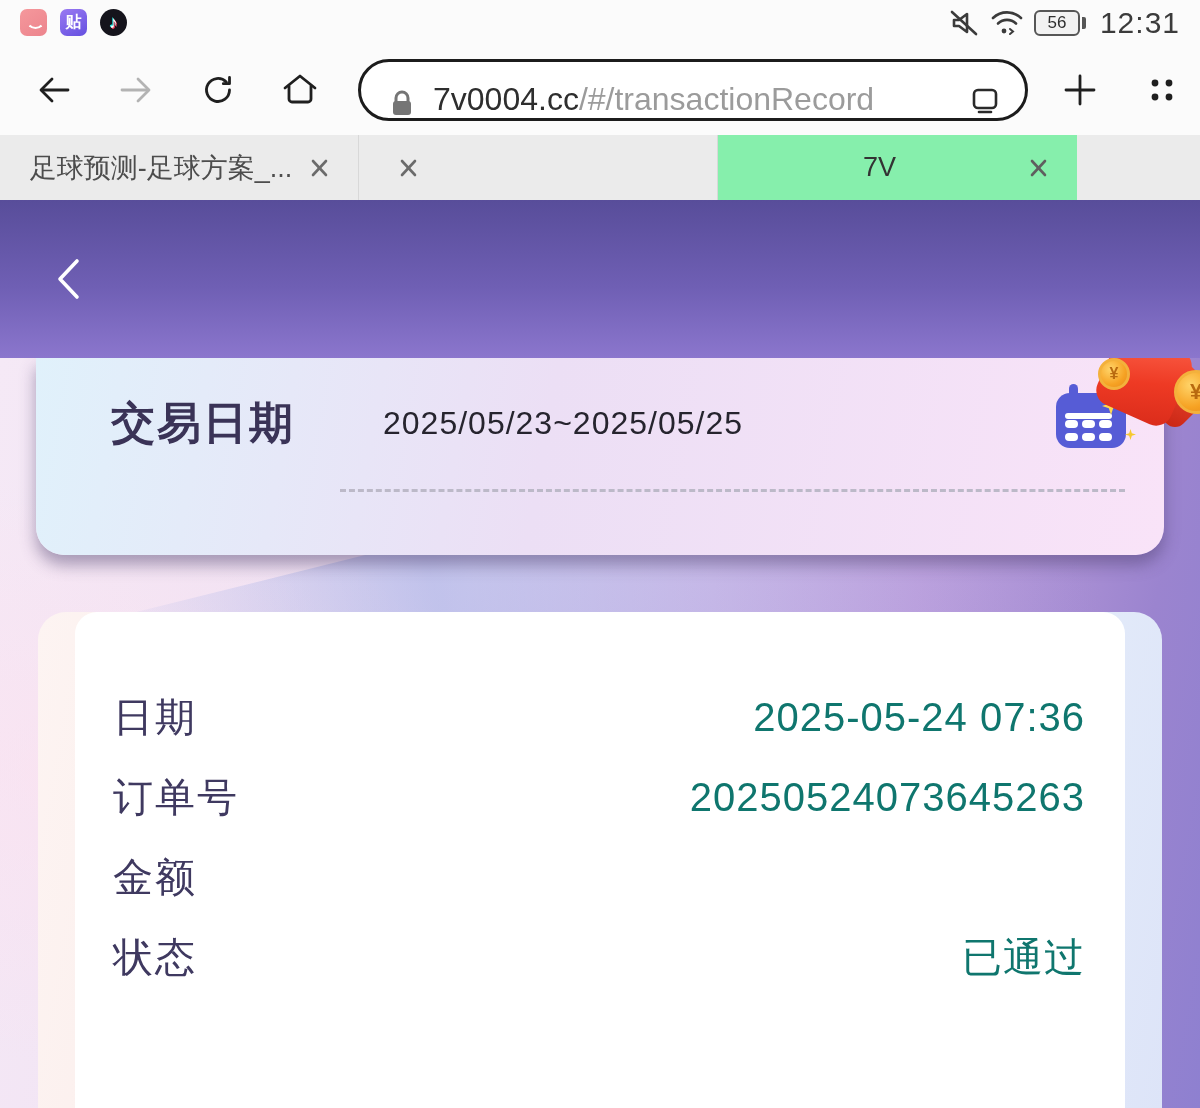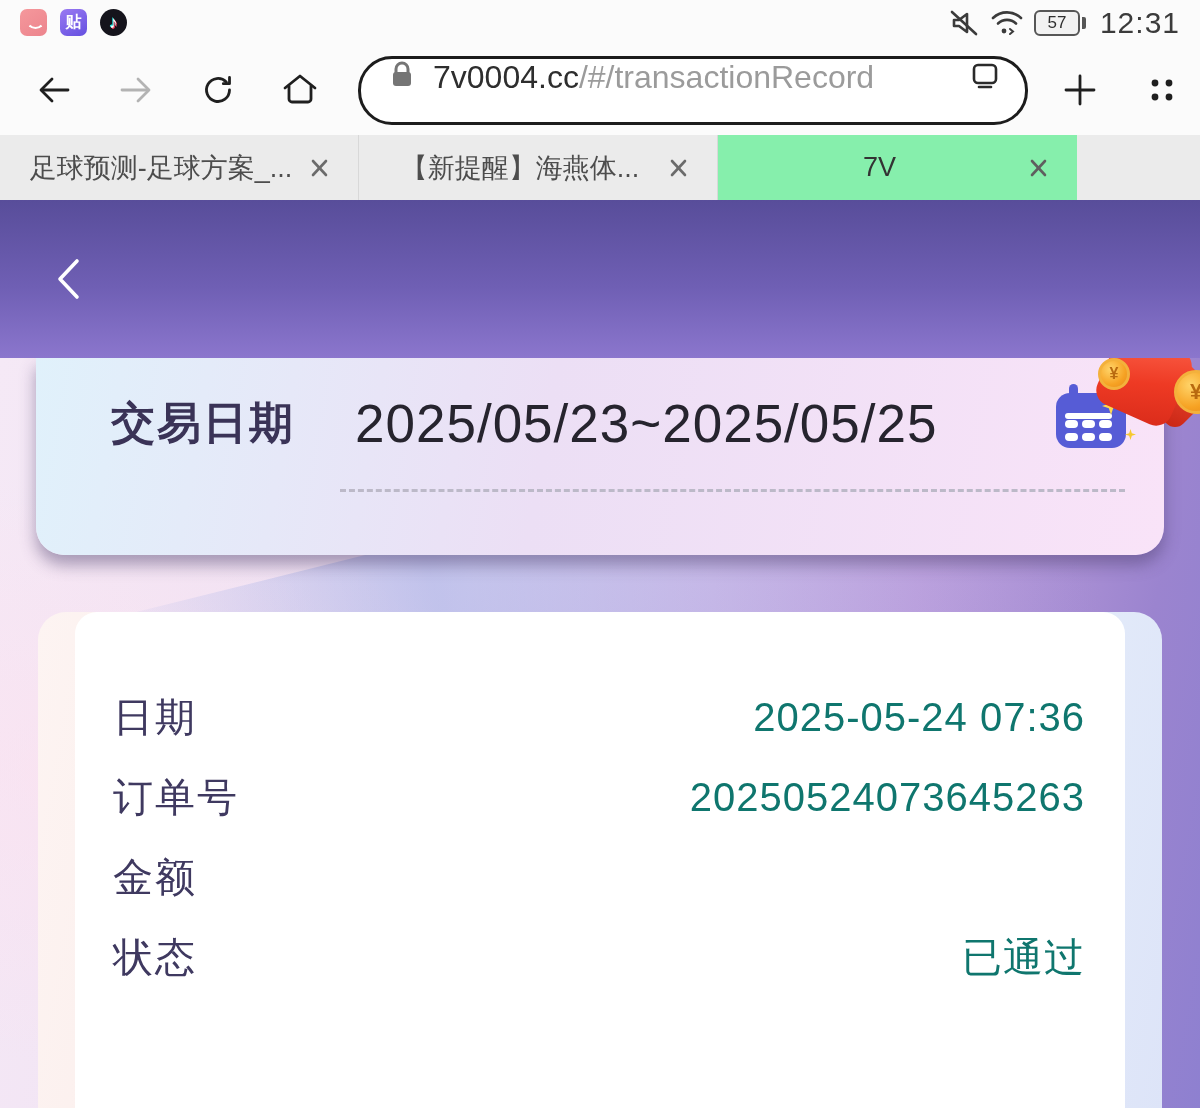--- a/index.html
+++ b/index.html
@@ -25,22 +25,22 @@
   .battery-body { width:46px; height:26px; border:2.5px solid #565656; border-radius:6px; background:#f2f2f2;
     display:flex; align-items:center; justify-content:center; font-size:17px; color:#2e2e2e; font-weight:500; }
   .battery-nub { width:4px; height:12px; background:#565656; border-radius:0 2px 2px 0; margin-left:2px; }
   .sb-time { font-size:30px; color:#3b3b3b; letter-spacing:1px; margin-left:4px; }
 
   
   .toolbar { height:90px; background:#fbfbfb; display:flex; align-items:center; padding:0 34px; }
   .tool-btn { width:40px; height:40px; display:flex; align-items:center; justify-content:center; flex:0 0 auto;
     background:none; border:none; cursor:pointer; }
   .tool-btn + .tool-btn { margin-left:42px; }
-  .urlbar { height:69px; flex:0 0 670px; margin-left:38px; border:3px solid #1c1c1c; border-radius:34px;
-    background:#fff; display:flex; align-items:flex-start; padding:0 22px 0 28px; cursor:text; }
+  .urlbar { height:62px; flex:0 0 670px; margin-left:38px; border:3px solid #1c1c1c; border-radius:34px;
+    background:#fff; display:flex; align-items:flex-end; padding:0 22px 0 28px; cursor:text; }
   .url-text { font-size:32px; margin-left:18px; white-space:nowrap; }
   .url-host { color:#2e2e2e; }
   .url-path { color:#9b9b9b; }
   .url-desktop { margin-left:auto; }
   .plus-btn { margin-left:32px; }
   .menu-btn { margin-left:44px; }
 
   
   .tabbar { height:65px; background:#ebebeb; display:flex; align-items:stretch; }
   .tab { width:359px; display:flex; align-items:center; padding:0 26px; border-right:1px solid #d8d8d8;
@@ -68,21 +68,21 @@
     background:linear-gradient(90deg, rgba(125,145,222,0) 0%, rgba(125,150,225,0.40) 35%,
       rgba(140,162,235,0.22) 62%, rgba(150,150,230,0) 100%); }
 
   
   .filter-card { position:relative; z-index:2; margin:0 36px; height:197px;
     border-radius:0 0 28px 28px;
     background:linear-gradient(100deg,#e0f1fb 0%,#ecdff5 45%,#f9e3f8 100%);
     box-shadow:0 10px 16px rgba(70,58,105,0.45); }
   .filter-row { display:flex; align-items:center; padding:30px 40px 0 40px; height:100px; }
   .filter-label { font-size:44px; font-weight:bold; color:#3a3357; letter-spacing:2px;margin-left:35px; }
-  .filter-value { font-size:53px; color:#26242e; margin-left:60px; letter-spacing:1px; cursor:pointer; }
+  .filter-value { font-size:32px; color:#26242e; margin-left:88px; letter-spacing:1px; cursor:pointer; }
   .dash-divider { position:absolute; left:304px; right:39px; top:131px; border-top:3px dashed #bcb9c8; }
 
   
   .cal { position:absolute; right:38px; top:26px; width:70px; height:64px; z-index:6; cursor:pointer; }
   .cal-post { position:absolute; top:0; width:9px; height:22px; border-radius:5px; background:#565cd6; }
   .cal-post.p1 { left:13px; } .cal-post.p2 { right:13px; }
   .cal-body { position:absolute; left:0; right:0; top:9px; bottom:0; background:#565cd6; border-radius:14px; }
   .cal-bar { position:absolute; left:9px; right:14px; top:20px; height:6px; background:#fff; border-radius:3px; }
   .cal-dot { position:absolute; width:13px; height:8px; border-radius:4px; background:#fff; }
   .sparkle { position:absolute; background:#ffd84d;
@@ -133,21 +133,21 @@
       <span>
         <svg width="34" height="30" viewBox="0 0 34 30" fill="none" stroke="#3b3b3b" stroke-width="2.6" stroke-linecap="round">
           <path d="M3 10c8-7.5 20-7.5 28 0"></path>
           <path d="M8 15.5c5.2-4.8 12.8-4.8 18 0"></path>
           <circle cx="14" cy="23" r="2.4" fill="#3b3b3b" stroke="none"></circle>
           <path d="M20 21l3 2.5-3 2.5" stroke-width="2" fill="none"></path>
         </svg>
       </span>
       <span class="battery">
         <span class="battery-body">
-            <span>57</span>
+            <span>56</span>
           </span>
         <span class="battery-nub"></span>
       </span>
       <span class="sb-time">12:31</span>
     </div>
   </div>
 
   <div class="toolbar">
     <button class="tool-btn">
       <svg width="38" height="36" viewBox="0 0 38 36" fill="none" stroke="#1f1f1f" stroke-width="2.8" stroke-linecap="round" stroke-linejoin="round">
@@ -206,21 +206,20 @@
     <div class="tab">
       <span class="tab-label">足球预测-足球方案_...</span>
       <span class="tab-close">
         <svg width="24" height="24" viewBox="0 0 24 24" fill="none" stroke="#6b6b6b" stroke-width="2.6" stroke-linecap="round">
           <path d="M6 5l13 14"></path>
             <path d="M19 5 6 19"></path>
         </svg>
       </span>
     </div>
     <div class="tab">
-      <span class="tab-label">【新提醒】海燕体...</span>
       <span class="tab-close">
         <svg width="24" height="24" viewBox="0 0 24 24" fill="none" stroke="#6b6b6b" stroke-width="2.6" stroke-linecap="round">
           <path d="M6 5l13 14"></path>
             <path d="M19 5 6 19"></path>
         </svg>
       </span>
     </div>
     <div class="tab active">
       <span class="tab-label">7V</span>
       <span class="tab-close">

